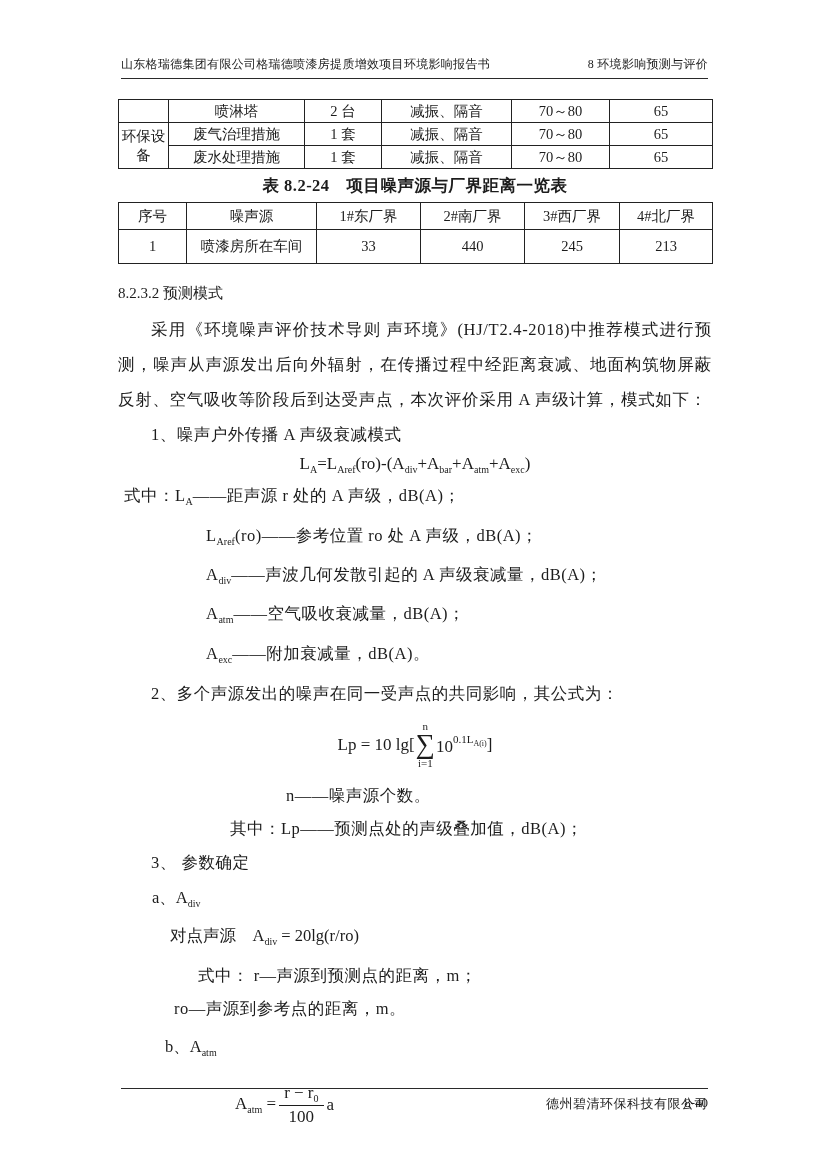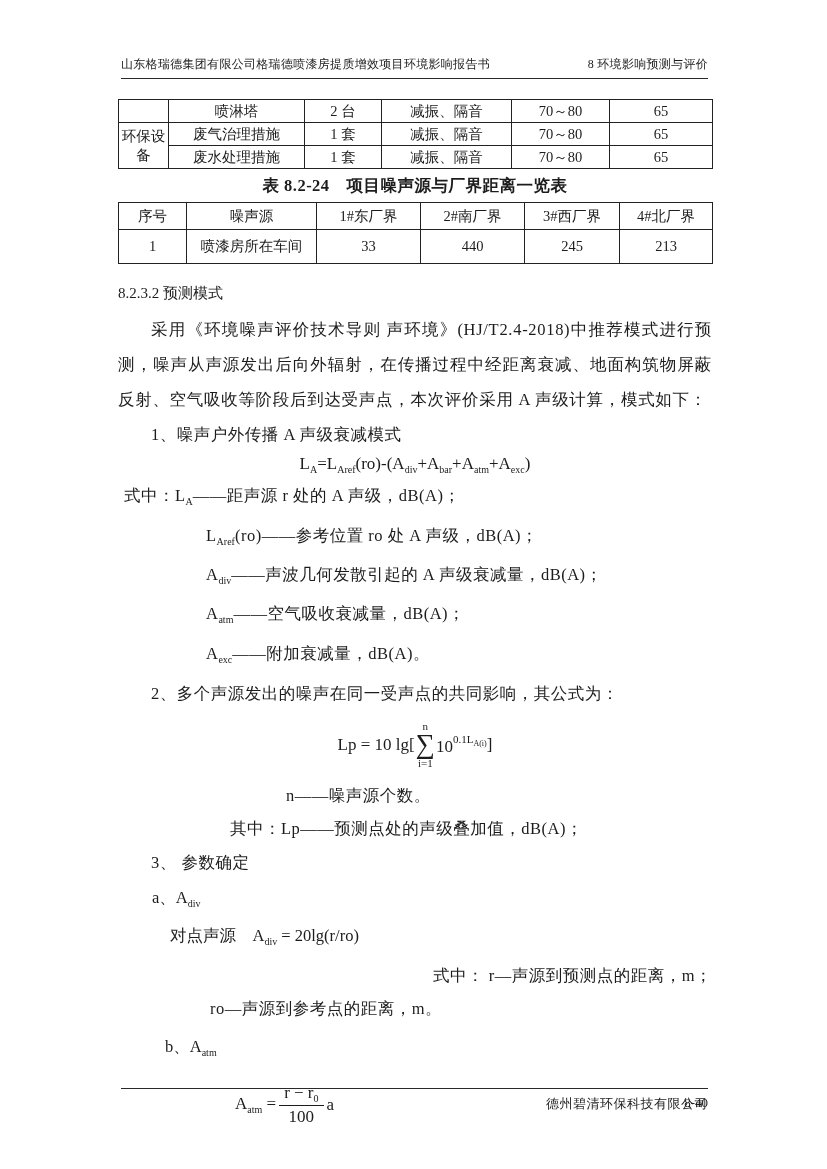--- a/index.html
+++ b/index.html
@@ -44,22 +44,22 @@
 
   .formula-attn { text-align: center; font-size: 17px; margin: 2px 0 4px 0; }
 
   .def { margin: 0; font-size: 16.5px; line-height: 33px; letter-spacing: 0.5px; }
   .def-first  { margin-left: 6px; }
   .def-indent { margin-left: 88px; }
   .sum-def1   { margin-left: 112px; }
   .sum-def2   { margin-left: 168px; }
   .item-a { margin: 2px 0 0 34px; font-size: 16.5px; line-height: 31px; }
   .pt-src { margin: 0 0 0 52px; font-size: 16.5px; line-height: 34px; }
-  .pt1 { margin-left: 80px; text-align: right; }
-  .pt2 { margin-left: 92px; }
+  .pt1 { margin-left: 80px; }
+  .pt2 { margin-left: 56px; }
   .item-b { margin: 6px 0 0 47px; font-size: 16.5px; line-height: 32px; }
 
   .formula-sum {
     display: flex; align-items: center; justify-content: center;
     font-size: 17px; height: 60px; margin: 4px 0;
   }
   .sigma-stack { display: inline-flex; flex-direction: column; align-items: center; line-height: 1; margin: 0 1px; }
   .sigma-stack .lim { font-size: 11px; }
   .sigma-stack .sigma { font-size: 27px; line-height: 0.95; }
   .base-exp { position: relative; }

